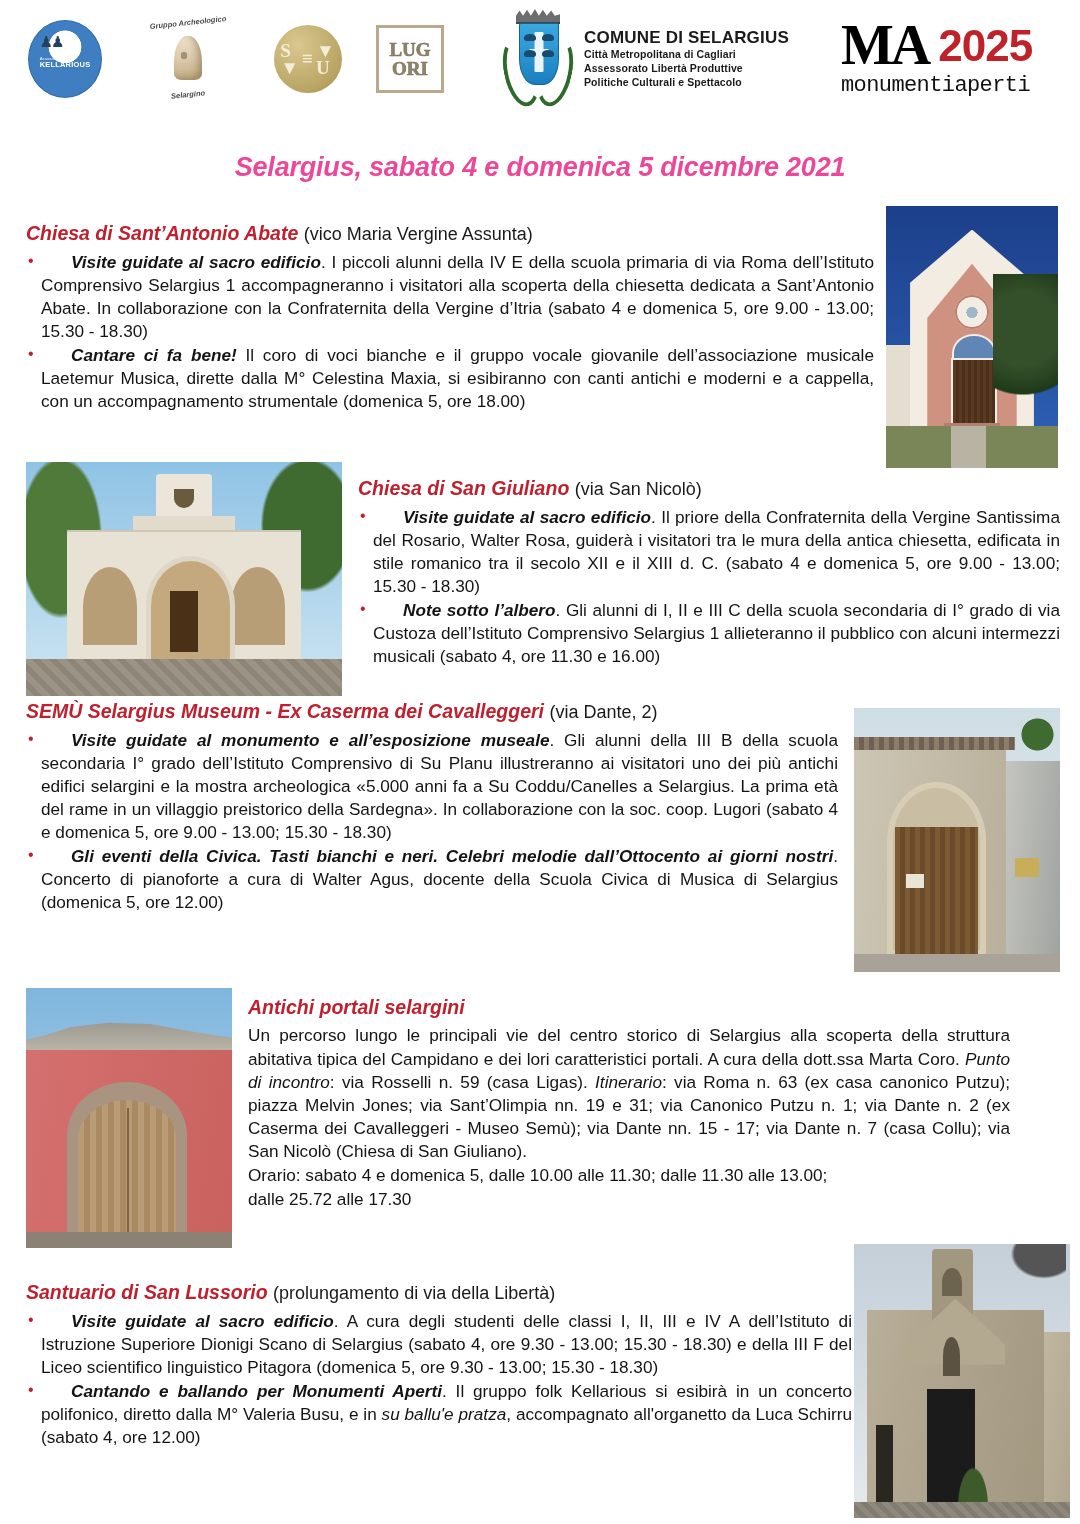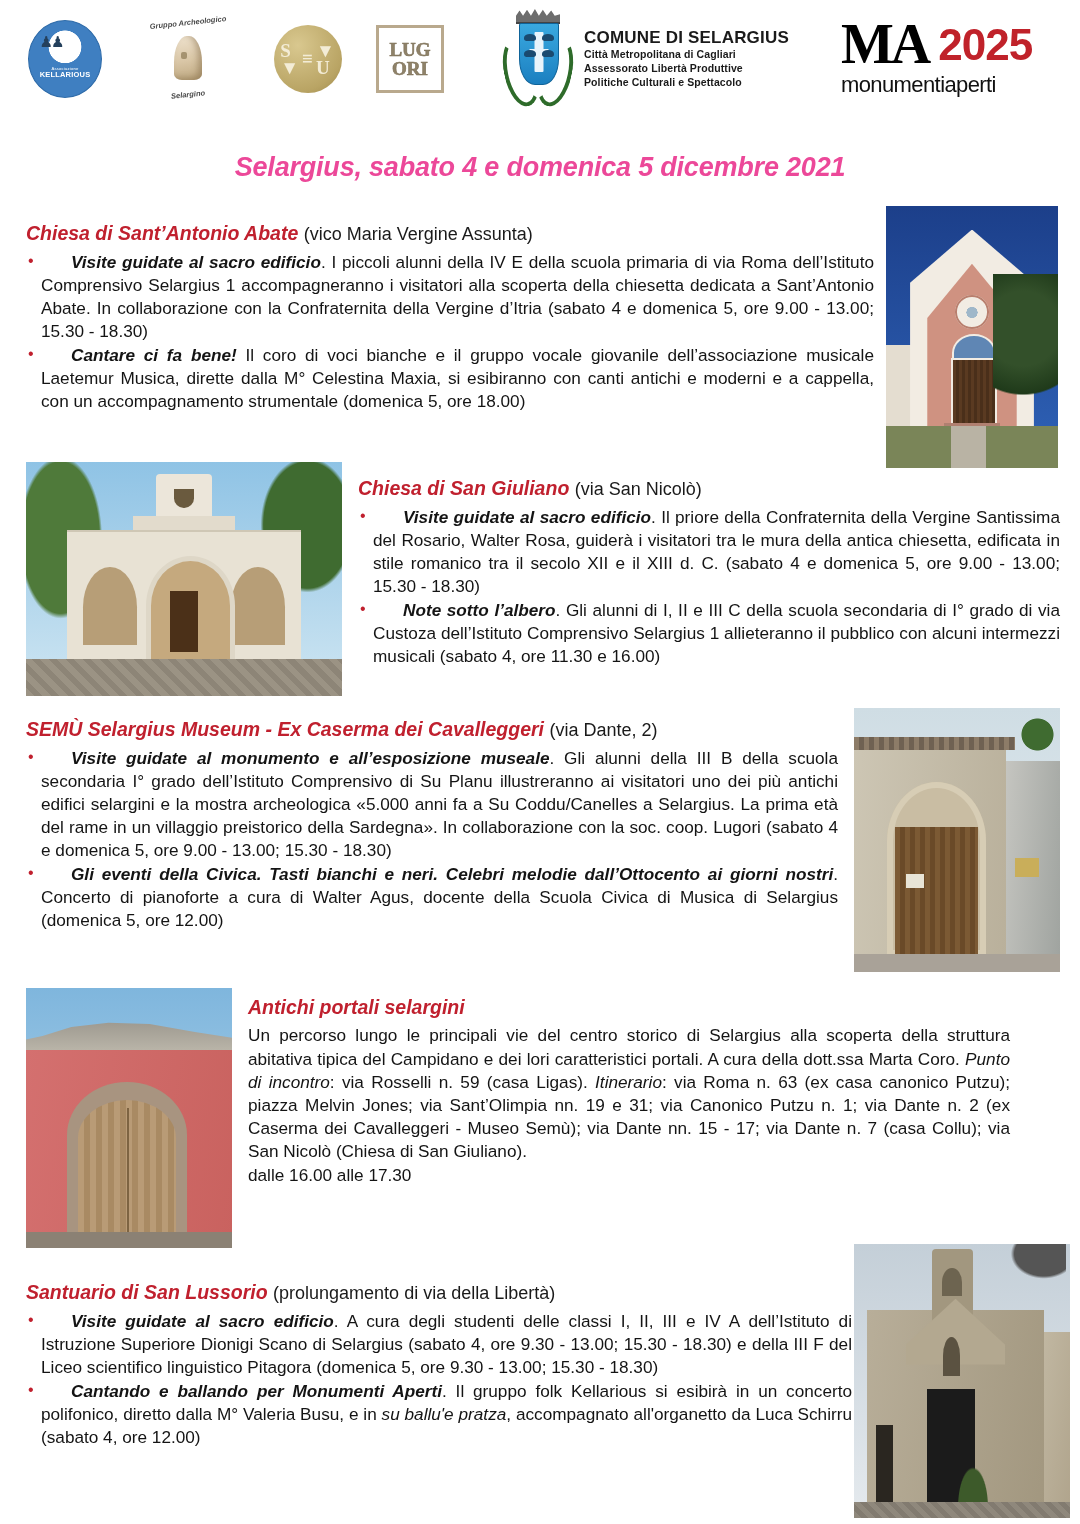--- a/index.html
+++ b/index.html
@@ -35,21 +35,21 @@
     border: 1px solid #2d6aa8;
     display: flex; align-items: flex-end; justify-content: center;
     overflow: hidden;
   }
   .kellarious .figs {
     position: absolute; top: 13px; left: 0; right: 0;
     text-align: center; font-size: 15px; color: #24405c; letter-spacing: -2px;
   }
   .kellarious .kt {
     font-size: 7.5px; font-weight: bold; color: #ffffff;
-    padding-bottom: 17px; letter-spacing: .2px; text-align: center; line-height: 1.15;
+    padding-bottom: 27px; letter-spacing: .2px; line-height: 1.15;
   }
   .kellarious .kt small { display:block; font-size: 4.2px; font-weight: normal; }
 
   
   .gruppo {
     width: 92px; height: 86px; margin-left: 40px; position: relative;
   }
   .gruppo .arcTop, .gruppo .arcBot {
     position: absolute; left: 0; width: 92px; text-align: center;
     font-size: 7.5px; color: #4a4a4a; font-style: italic; font-weight: bold;
@@ -136,21 +136,21 @@
   }
 
   
   .ma { margin-left: 52px; position: relative; }
   .ma-row { display:flex; align-items: center; gap: 10px; }
   .ma-mark {
     font-family:"Liberation Serif", serif; font-weight: bold; font-size: 56px;
     color:#000000; line-height: .82; letter-spacing:-3px;text-align:center;
   }
   .ma-year { font-family:"Liberation Sans", sans-serif; font-weight:bold; font-size: 44px; color:#c0222a; letter-spacing:-1px; }
-  .ma-word { font-size: 22px; color:#111; letter-spacing:-.6px; margin-top:2px; }
+  .ma-word { font-size: 22px; color:#111; letter-spacing:-.6px; margin-top:2px;font-family:Liberation Mono, monospace; }
 
   
   .oval-badge {
     width: 56px; height: 74px; margin-left: 52px;
     border: 1.4px solid #333; border-radius: 50%;
     display:flex; flex-direction:column; align-items:center; justify-content:center;
     font-size: 6px; color:#25406b; text-align:center; line-height:1.25; padding: 3px;
     box-sizing: border-box; background:#fff;
   }
   .oval-badge .big { font-size: 7.6px; font-weight:bold; font-style:italic; color:#1d3557; }
@@ -185,21 +185,21 @@
     content: "•"; position: absolute; left: 2px; top: -1px;
     color: #c0202e; font-size: 16px; line-height: 1.35;
   }
   .lead { font-weight: bold; font-style: italic; margin-left: 30px; }
   .ital { font-style: italic; }
 
   
   .blk { position: absolute; }
   #blk-antonio   { left: 26px;  top: 222px;  width: 848px; }
   #blk-giuliano  { left: 358px; top: 477px;  width: 702px; }
-  #blk-semu      { left: 26px;  top: 718px;  width: 812px; }
+  #blk-semu      { left: 26px;  top: 700px;  width: 812px; }
   #blk-portali   { left: 248px; top: 996px;  width: 762px; }
   #blk-lussorio  { left: 26px;  top: 1281px; width: 826px; }
 
   
   .photo { position: absolute; overflow: hidden; background:#ddd; }
   #photo-antonio  { left: 886px; top: 206px;  width: 172px; height: 262px; }
   #photo-giuliano { left: 26px;  top: 462px;  width: 316px; height: 234px; }
   #photo-semu     { left: 854px; top: 708px;  width: 206px; height: 264px; }
   #photo-portale  { left: 26px;  top: 988px;  width: 206px; height: 260px; }
   #photo-lussorio { left: 854px; top: 1244px; width: 216px; height: 274px; }
@@ -492,21 +492,22 @@
   <div class="ph sm-ground"></div>
 </div>
 
 <div class="blk" id="blk-portali">
   <div class="sec-head">
     <span>Antichi portali selargini</span>
   </div>
   <p class="para just">
     <span>Un percorso lungo le principali vie del centro storico di Selargius alla scoperta della struttura abitativa tipica del Campidano e dei lori caratteristici portali. A cura della dott.ssa Marta Coro. </span><span class="ital">Punto di incontro</span><span>: via Rosselli n. 59 (casa Ligas). </span><span class="ital">Itinerario</span><span>: via Roma n. 63 (ex casa canonico Putzu); piazza Melvin Jones; via Sant’Olimpia nn. 19 e 31; via Canonico Putzu n. 1; via Dante n. 2 (ex Caserma dei Cavalleggeri - Museo Semù); via Dante nn. 15 - 17; via Dante n. 7 (casa Collu); via San Nicolò (Chiesa di San Giuliano).</span>
   </p>
-  <p class="para">dalle 16.00 alle 17.30</p>
+  <p class="para">Orario: sabato 4 e domenica 5, dalle 10.00 alle 11.30; dalle 11.30 alle 13.00;</p>
+  <p class="para">dalle 25.72 alle 17.30</p>
 </div>
 
 <div class="photo" id="photo-portale">
   <div class="ph pt-sky"></div>
   <div class="ph pt-wall"></div>
   <div class="ph pt-cap"></div>
   <div class="ph pt-arch"></div>
   <div class="ph pt-doors"></div>
   <div class="ph pt-split"></div>
   <div class="ph pt-base"></div>

